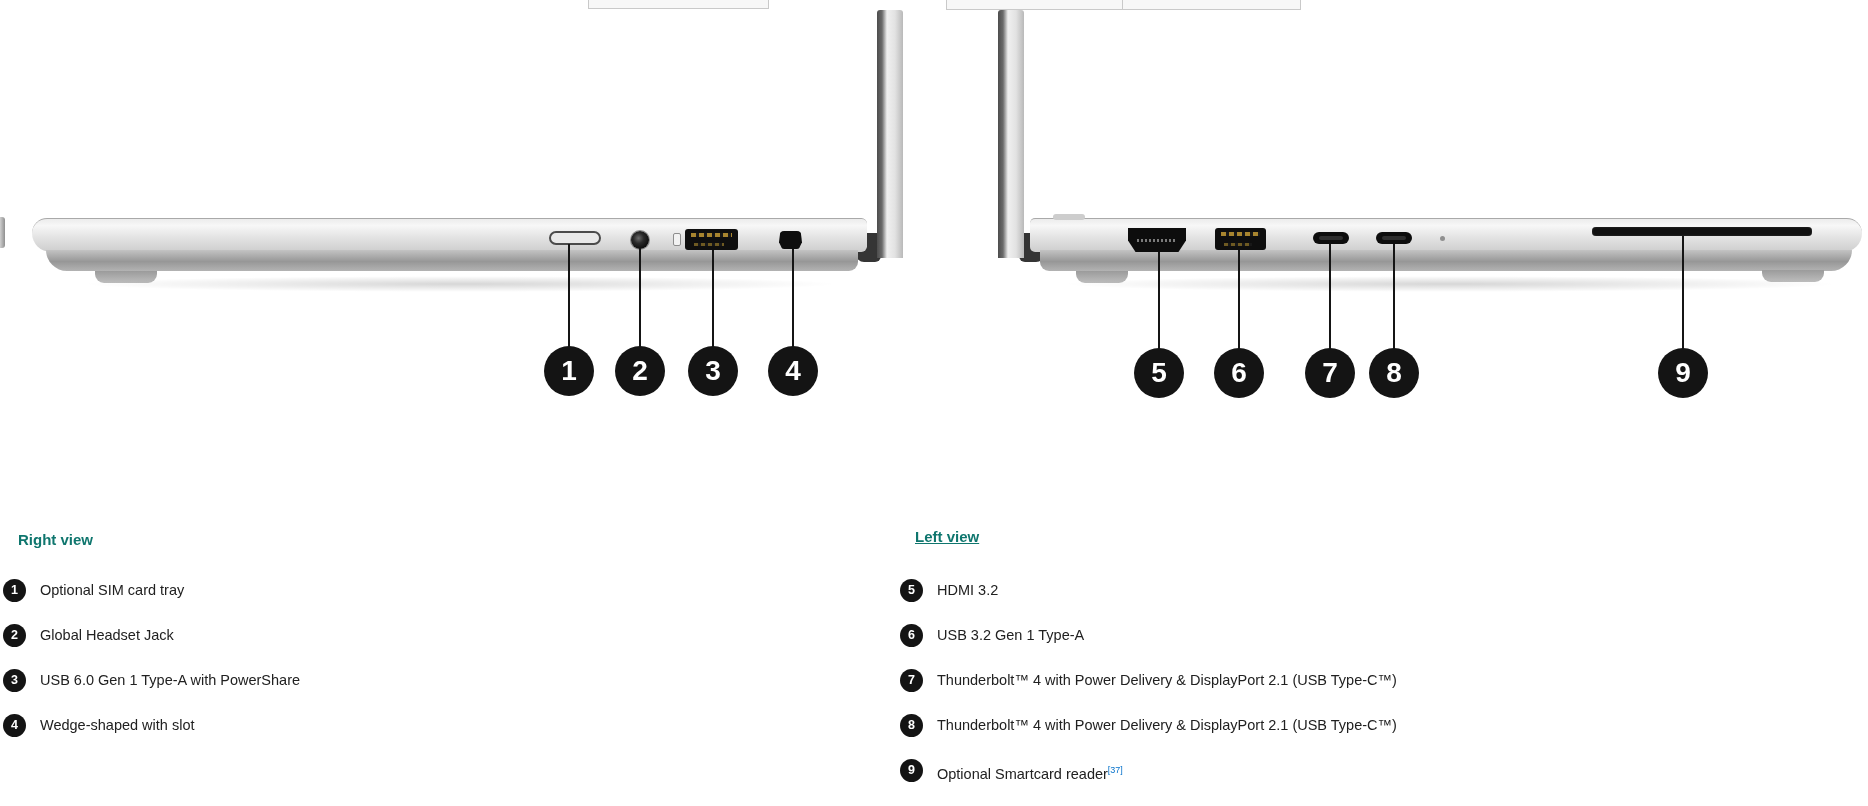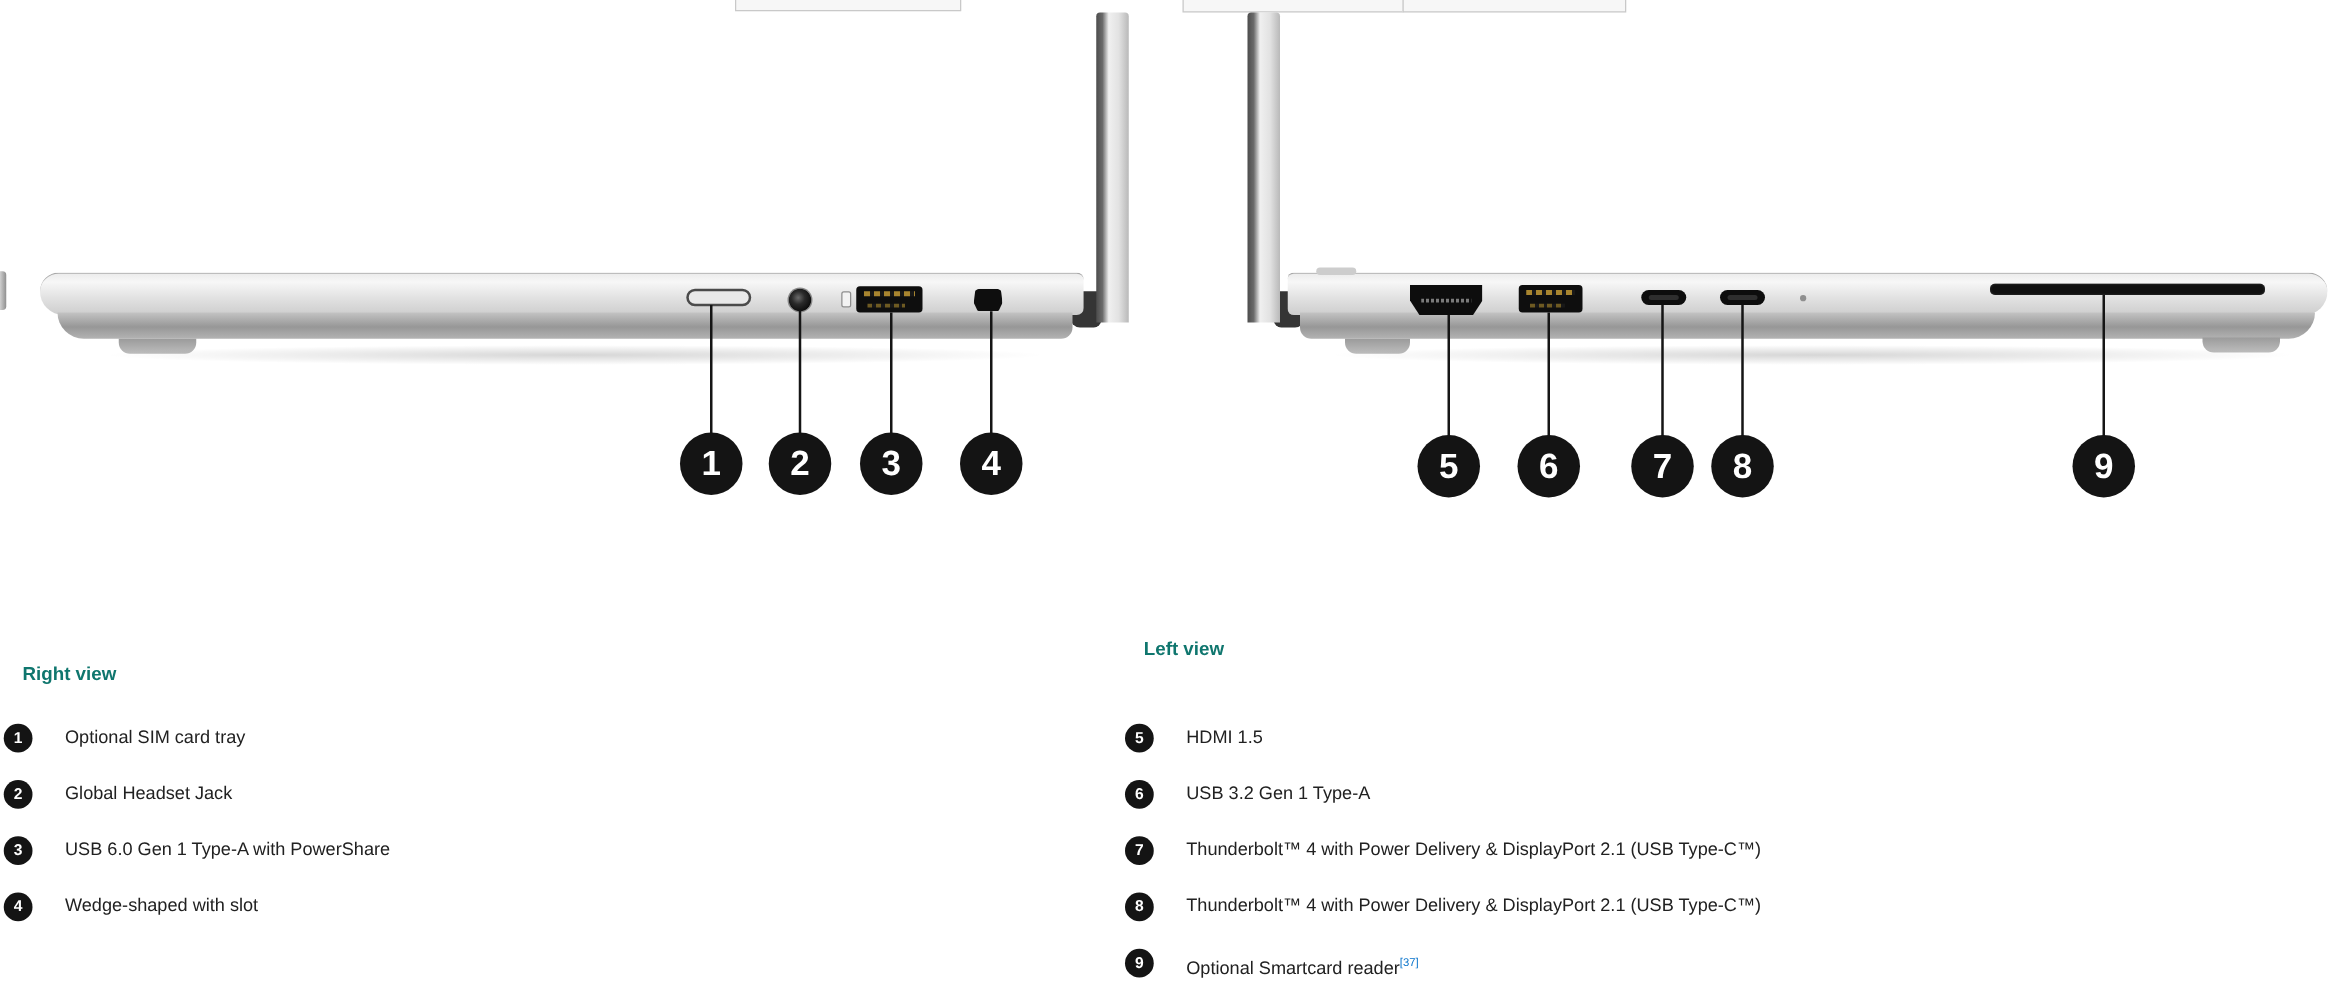--- a/index.html
+++ b/index.html
@@ -61,21 +61,21 @@
   
   .cline{position:absolute;width:2px;background:#151515;}
   .cnum{position:absolute;width:50px;height:50px;border-radius:50%;background:#141414;color:#ffffff;
     font-size:28px;font-weight:700;text-align:center;line-height:50px;}
 
   
   .legend-title{position:absolute;font-size:15px;font-weight:700;color:#0f766e;}
   .lrow{position:absolute;height:23px;}
   .lnum{position:absolute;left:0;top:0;width:23px;height:23px;border-radius:50%;background:#141414;color:#ffffff;
     font-size:12.5px;font-weight:700;text-align:center;line-height:23px;}
-  .llabel{position:absolute;left:37px;top:0;line-height:23px;font-size:14.5px;color:#212121;white-space:nowrap;margin-left:12px;}
+  .llabel{position:absolute;left:37px;top:0;line-height:23px;font-size:14.5px;color:#212121;white-space:nowrap;}
   .llabel sup{color:#0672cb;font-size:9px;}
 </style>
 </head>
 <body>
 
 <div class="stage">
 
   <div class="thumb a"></div>
   <div class="thumb b"></div>
   <div class="thumb c"></div>
@@ -158,25 +158,25 @@
       <span class="lnum">3</span>
       <span class="llabel">USB 6.0 Gen 1 Type-A with PowerShare</span>
     </div>
     <div class="lrow" style="left:3px;top:714px;">
       <span class="lnum">4</span>
       <span class="llabel">Wedge-shaped with slot</span>
     </div>
   </div>
 
   <div>
-    <div class="legend-title" style="left:915px;top:511px;">Left view</div>
+    <div class="legend-title" style="left:915px;top:528px;text-decoration:underline;">Left view</div>
 
     <div class="lrow" style="left:900px;top:579px;">
       <span class="lnum">5</span>
-      <span class="llabel">HDMI 1.5</span>
+      <span class="llabel">HDMI 3.2</span>
     </div>
     <div class="lrow" style="left:900px;top:624px;">
       <span class="lnum">6</span>
       <span class="llabel">USB 3.2 Gen 1 Type-A</span>
     </div>
     <div class="lrow" style="left:900px;top:669px;">
       <span class="lnum">7</span>
       <span class="llabel">Thunderbolt™ 4 with Power Delivery &amp; DisplayPort 2.1 (USB Type-C™)</span>
     </div>
     <div class="lrow" style="left:900px;top:714px;">

